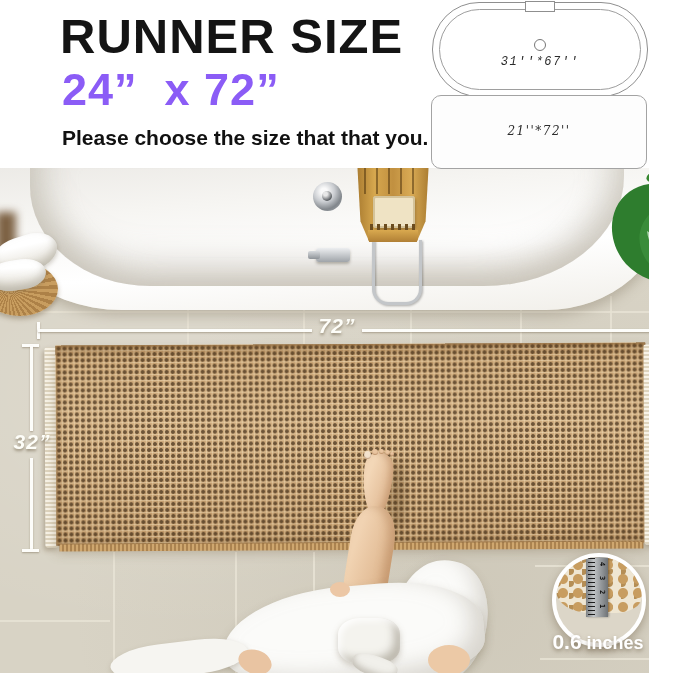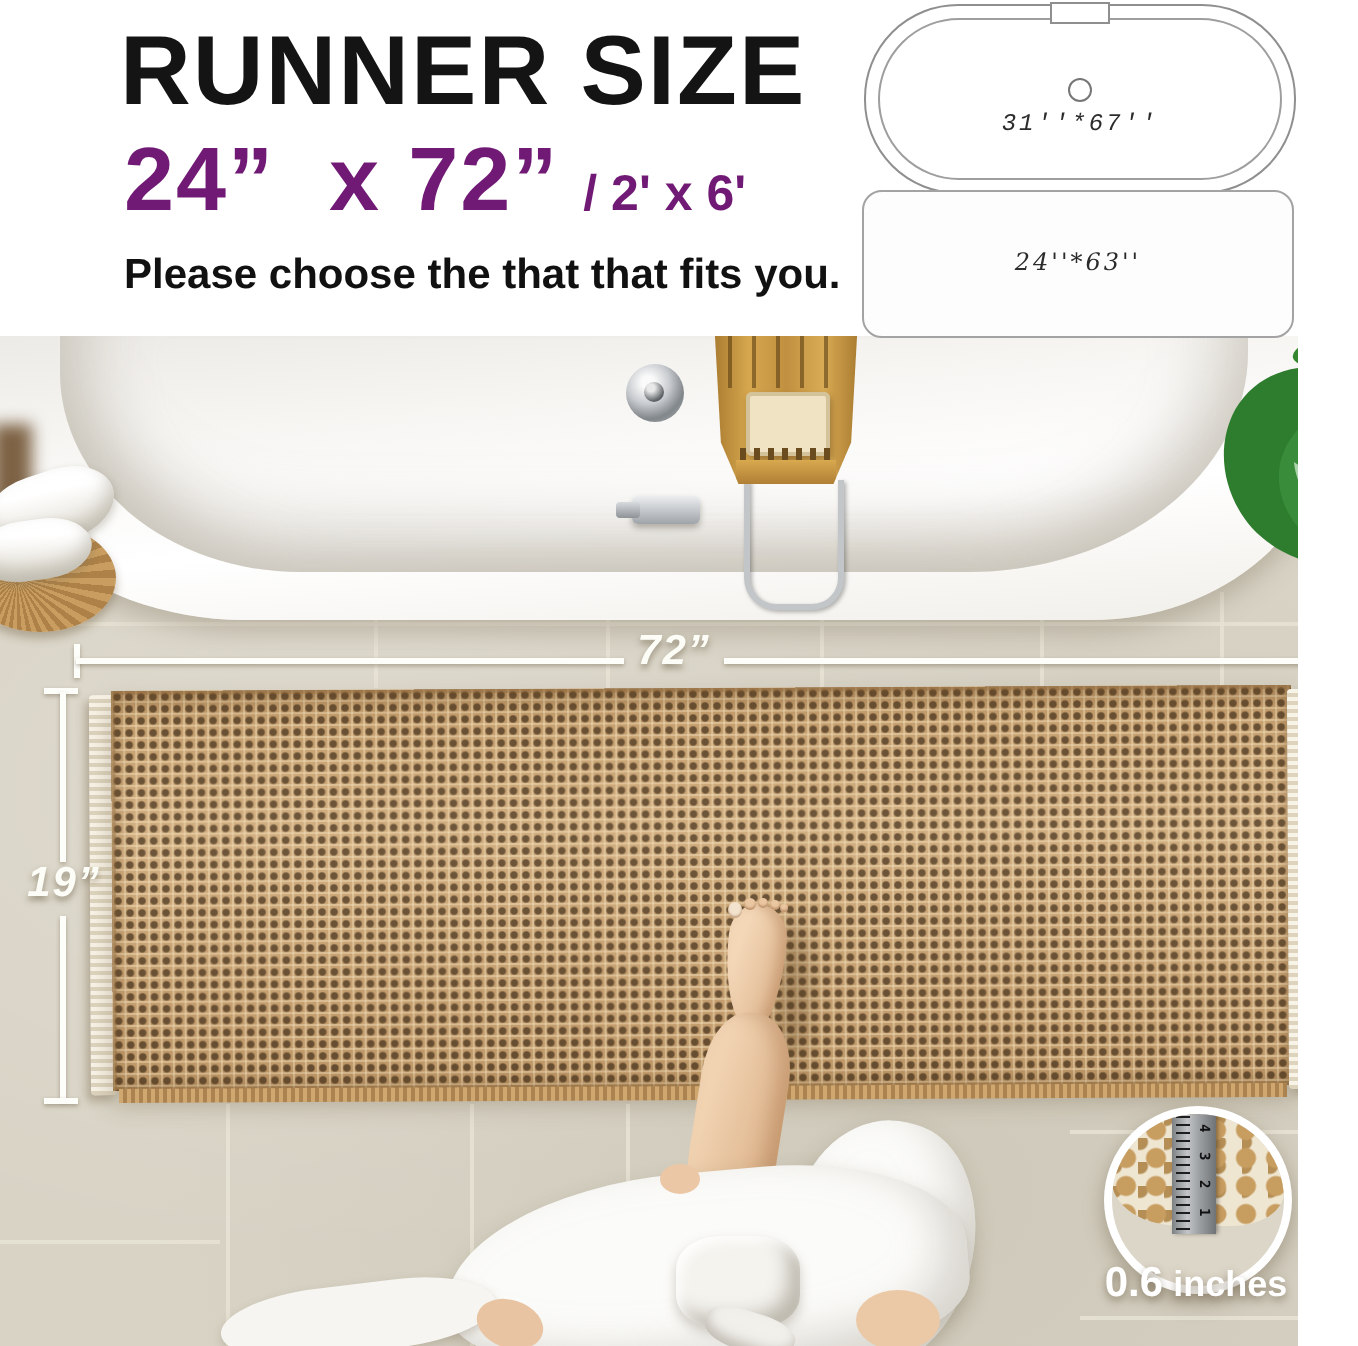--- a/index.html
+++ b/index.html
@@ -1,21 +1,21 @@
 <!DOCTYPE html>
 <html><head>
 <meta charset="utf-8">
 <style>
   html,body{margin:0;padding:0;background:#ffffff;}
   .stage{position:relative;width:679px;height:673px;overflow:hidden;background:#fff;
          font-family:"Liberation Sans",sans-serif;}
   
   .header{position:absolute;left:0;top:0;width:558px;height:168px;background:#fff;z-index:10;}
   .title{position:absolute;left:60px;top:8px;font-size:49px;font-weight:800;letter-spacing:1px;color:#141414;}
-  .size-line{position:absolute;left:62px;top:64px;display:flex;align-items:baseline;gap:12px;color:#701a75;}
+  .size-line{position:absolute;left:62px;top:64px;display:flex;align-items:baseline;gap:12px;color:#8b5cf6;}
   .size-primary{font-size:45px;font-weight:800;white-space:pre;letter-spacing:1px;}
   .size-secondary{font-size:25px;font-weight:700;}
   .subtitle{position:absolute;left:62px;top:126px;font-size:21px;font-weight:700;color:#111;}
   .tub-outline{position:absolute;left:432px;top:2px;width:214px;height:93px;border:1.5px solid #8f8f8f;
                border-radius:47px;background:#fff;}
   .tub-outline-inner{position:absolute;left:6px;top:6px;right:6px;bottom:6px;border:1px solid #9e9e9e;border-radius:41px;}
   .tub-outline-faucet{position:absolute;left:50%;top:-2px;transform:translateX(-50%);width:28px;height:9px;
                background:#fff;border:1.5px solid #8f8f8f;}
   .tub-outline-drain{position:absolute;left:50%;top:36px;transform:translateX(-50%);width:10px;height:10px;
                border:1.5px solid #777;border-radius:50%;}
@@ -144,33 +144,32 @@
 </style>
 </head>
 <body>
 
 <div class="stage">
 
   <div class="header">
     <div class="title">RUNNER SIZE</div>
     <div class="size-line">
       <span class="size-primary">24”  x 72”</span>
-      <span class="size-secondary">/ 2' x 6'</span>
-    </div>
-    <div class="subtitle">Please choose the that that fits you.</div>
+    </div>
+    <div class="subtitle">Please choose the size that that you.</div>
 
     <div class="tub-outline">
       <div class="tub-outline-inner"></div>
       <div class="tub-outline-faucet"></div>
       <div class="tub-outline-drain"></div>
       <div class="diagram-label" style="top:52px;font-family:Liberation Mono, monospace;">31''*67''</div>
     </div>
 
     <div class="mat-outline">
-      <div class="diagram-label" style="top:28px;">24''*63''</div>
+      <div class="diagram-label" style="top:28px;">21''*72''</div>
     </div>
   </div>
 
   <div class="photo">
 
     <div class="gh" style="top:143px;left:0;width:679px;"></div>
     <div class="gv" style="left:187px;top:128px;height:48px;"></div>
     <div class="gv" style="left:303px;top:128px;height:48px;"></div>
     <div class="gv" style="left:410px;top:128px;height:48px;"></div>
     <div class="gv" style="left:520px;top:128px;height:48px;"></div>
@@ -236,21 +235,21 @@
     <div class="person-part skin skin-hand"></div>
 
     <div class="dim" style="left:37px;top:154px;width:3px;height:17px;"></div>
     <div class="dim" style="left:38px;top:161px;width:274px;height:3px;"></div>
     <div class="dim-label" style="left:310px;top:146px;width:54px;">72”</div>
     <div class="dim" style="left:362px;top:161px;width:295px;height:3px;"></div>
     <div class="dim" style="left:655px;top:154px;width:3px;height:17px;"></div>
 
     <div class="dim" style="left:22px;top:176px;width:17px;height:3px;"></div>
     <div class="dim" style="left:30px;top:178px;width:3px;height:85px;"></div>
-    <div class="dim-label" style="left:8px;top:262px;width:48px;">19”</div>
+    <div class="dim-label" style="left:8px;top:262px;width:48px;">32”</div>
     <div class="dim" style="left:30px;top:290px;width:3px;height:92px;"></div>
     <div class="dim" style="left:22px;top:381px;width:17px;height:3px;"></div>
 
     <div class="inset">
       <div class="inset-pile"></div>
       <div class="inset-ruler">
         <div class="inset-ticks"></div>
         <span class="ruler-num" style="top:5px;">4</span>
         <span class="ruler-num" style="top:19px;">3</span>
         <span class="ruler-num" style="top:33px;">2</span>

